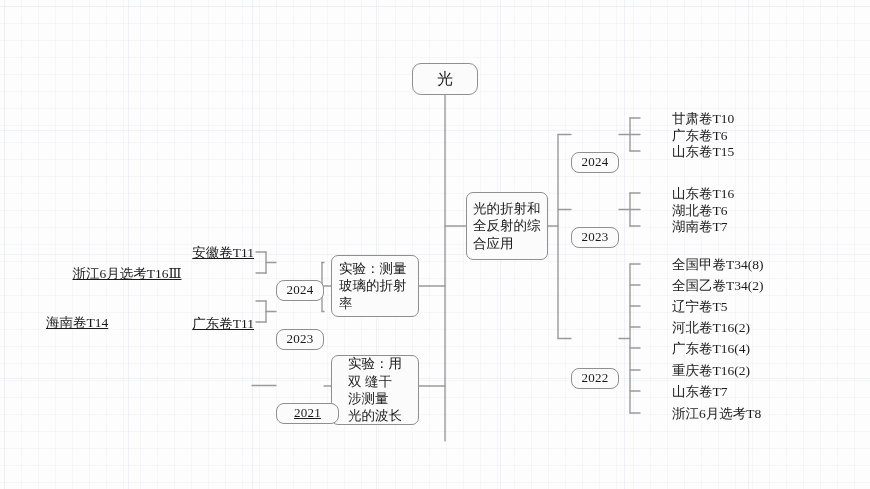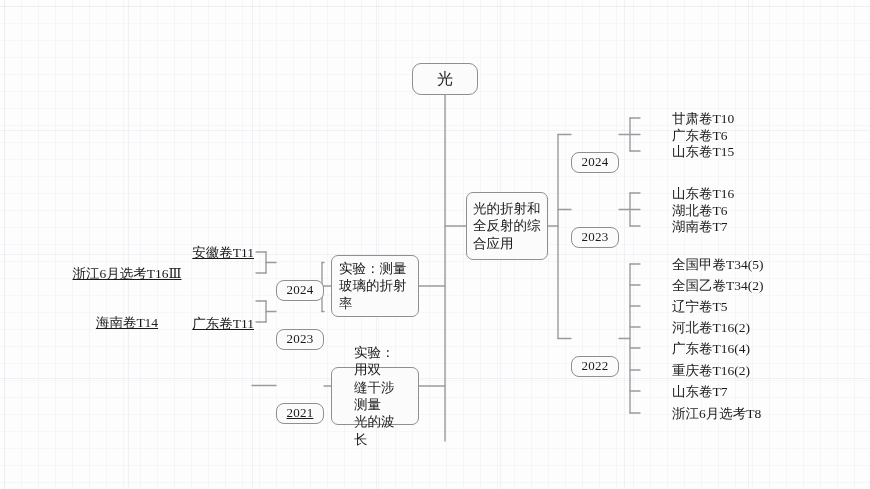--- a/index.html
+++ b/index.html
@@ -45,41 +45,40 @@
   .year-node{
     font-size:13px;
     letter-spacing:.2px;
     border-radius:8px;
     height:21px;
     justify-content:center;
     margin-top:28px;
   }
   #year-right-2024{left:571px;top:124px;width:48px;}
   #year-right-2023{left:571px;top:199px;width:48px;}
-  #year-right-2022{left:571px;top:328px;width:48px;}
+  #year-right-2022{left:571px;top:340px;width:48px;}
   #year-left-2024{left:276px;top:252px;width:48px;}
   #year-left-2023{left:276px;top:301px;width:48px;}
-  #year-left-2021{left:276px;top:375px;width:48px;text-decoration:underline;}
+  #year-left-2021{left:276px;top:375px;width:63px;text-decoration:underline;}
 
   #topic-refraction{
     left:466px;top:192px;width:82px;height:68px;
     font-size:13.5px;padding:4px 6px;
     justify-content:flex-start;text-align:left;
   }
   #topic-refraction .txt{display:block;width:100%;}
   #topic-exp-index{
     left:331px;top:255px;width:88px;height:62px;
     font-size:13.5px;padding:11px 7px;text-align:left;
     justify-content:flex-start;
   }
   #topic-exp-wave{
-    left:331px;top:355px;width:88px;height:58px;
-    font-size:13.5px;padding:4px 22px;text-align:left;
+    left:331px;top:355px;width:88px;height:70px;
+    font-size:13.5px;padding:4px 16px;text-align:left;
     justify-content:flex-start;
-    margin-top:12px;
   }
   .boxtext{display:block;width:100%;}
 
   .leaf{
     position:absolute;
     font-size:13.5px;
     color:#1a1a1a;
     white-space:nowrap;
     line-height:1;
   }
@@ -173,21 +172,21 @@
   </div>
 
   <div class="leaf leaf-right" style="top:112px">甘肃卷T10</div>
   <div class="leaf leaf-right" style="top:128.5px">广东卷T6</div>
   <div class="leaf leaf-right" style="top:145px">山东卷T15</div>
 
   <div class="leaf leaf-right" style="top:187px">山东卷T16</div>
   <div class="leaf leaf-right" style="top:203.5px">湖北卷T6</div>
   <div class="leaf leaf-right" style="top:220px">湖南卷T7</div>
 
-  <div class="leaf leaf-right" style="top:258px">全国甲卷T34(5)</div>
+  <div class="leaf leaf-right" style="top:258px">全国甲卷T34(8)</div>
   <div class="leaf leaf-right" style="top:279px">全国乙卷T34(2)</div>
   <div class="leaf leaf-right" style="top:300px">辽宁卷T5</div>
   <div class="leaf leaf-right" style="top:321px">河北卷T16(2)</div>
   <div class="leaf leaf-right" style="top:342px">广东卷T16(4)</div>
   <div class="leaf leaf-right" style="top:364px">重庆卷T16(2)</div>
   <div class="leaf leaf-right" style="top:385px">山东卷T7</div>
   <div class="leaf leaf-right" style="top:407px">浙江6月选考T8</div>
 
   <div class="node square" id="topic-exp-index">
     <span class="boxtext">
@@ -212,16 +211,16 @@
     <span>2023</span>
   </div>
   <div class="node year-node" id="year-left-2021">
     <span>2021</span>
   </div>
 
   <div class="leaf leaf-left" style="top:246px;left:0;width:254px;text-align:right;">安徽卷T11</div>
   <div class="leaf leaf-left" style="top:267px;left:0;width:254px;text-align:center;">浙江6月选考T16Ⅲ</div>
 
   <div class="leaf leaf-left" style="top:295px;left:0;width:254px;text-align:right;margin-top:22px;">广东卷T11</div>
-  <div class="leaf leaf-left" style="top:316px;left:0;width:254px;text-align:center;">海南卷T14</div>
+  <div class="leaf leaf-left" style="top:316px;left:0;width:254px;text-align:left;padding-left:46px;">海南卷T14</div>
 
 
 </div>
 
 </body></html>

